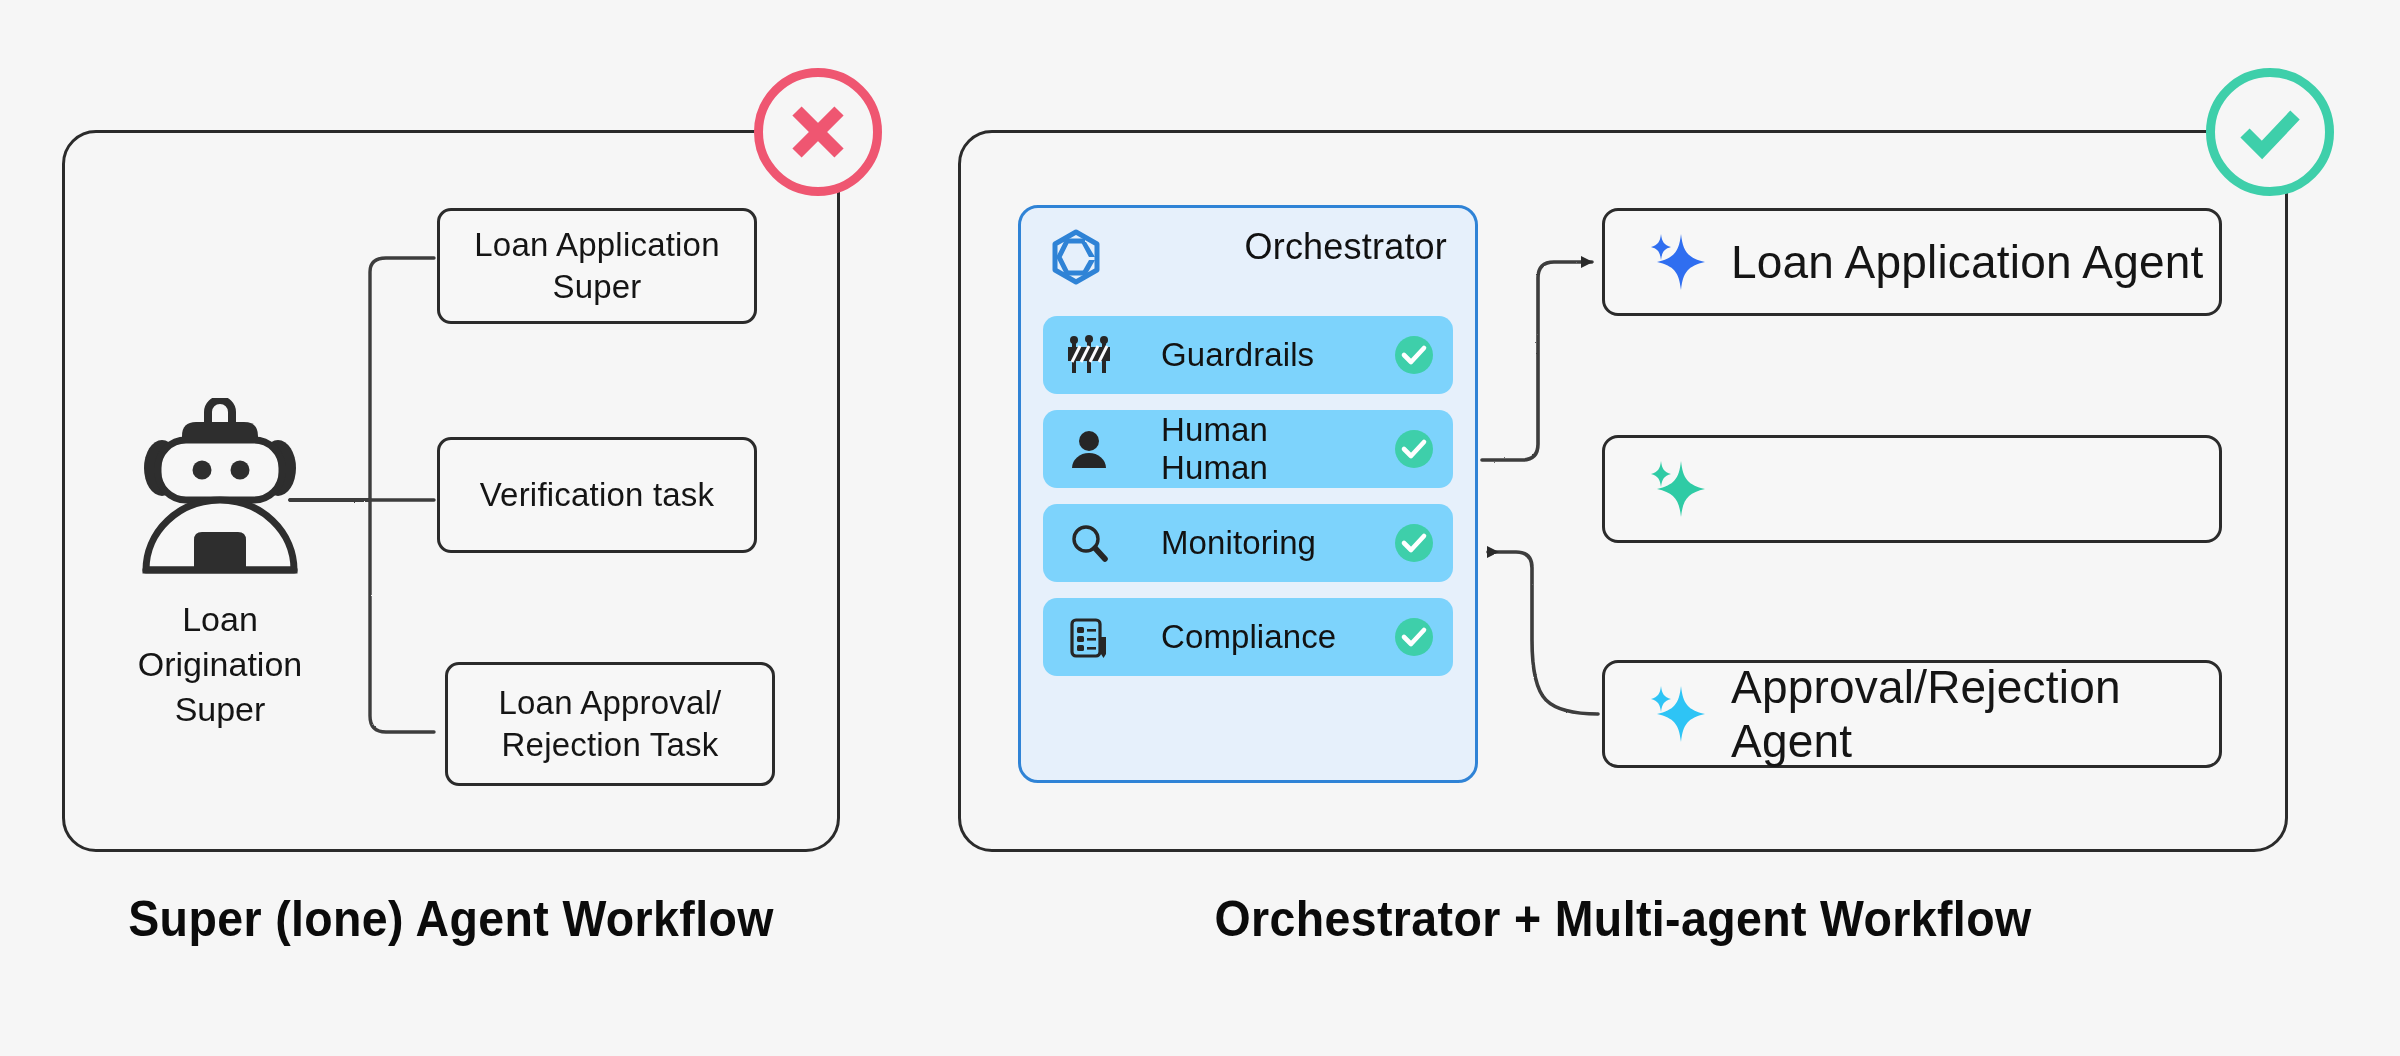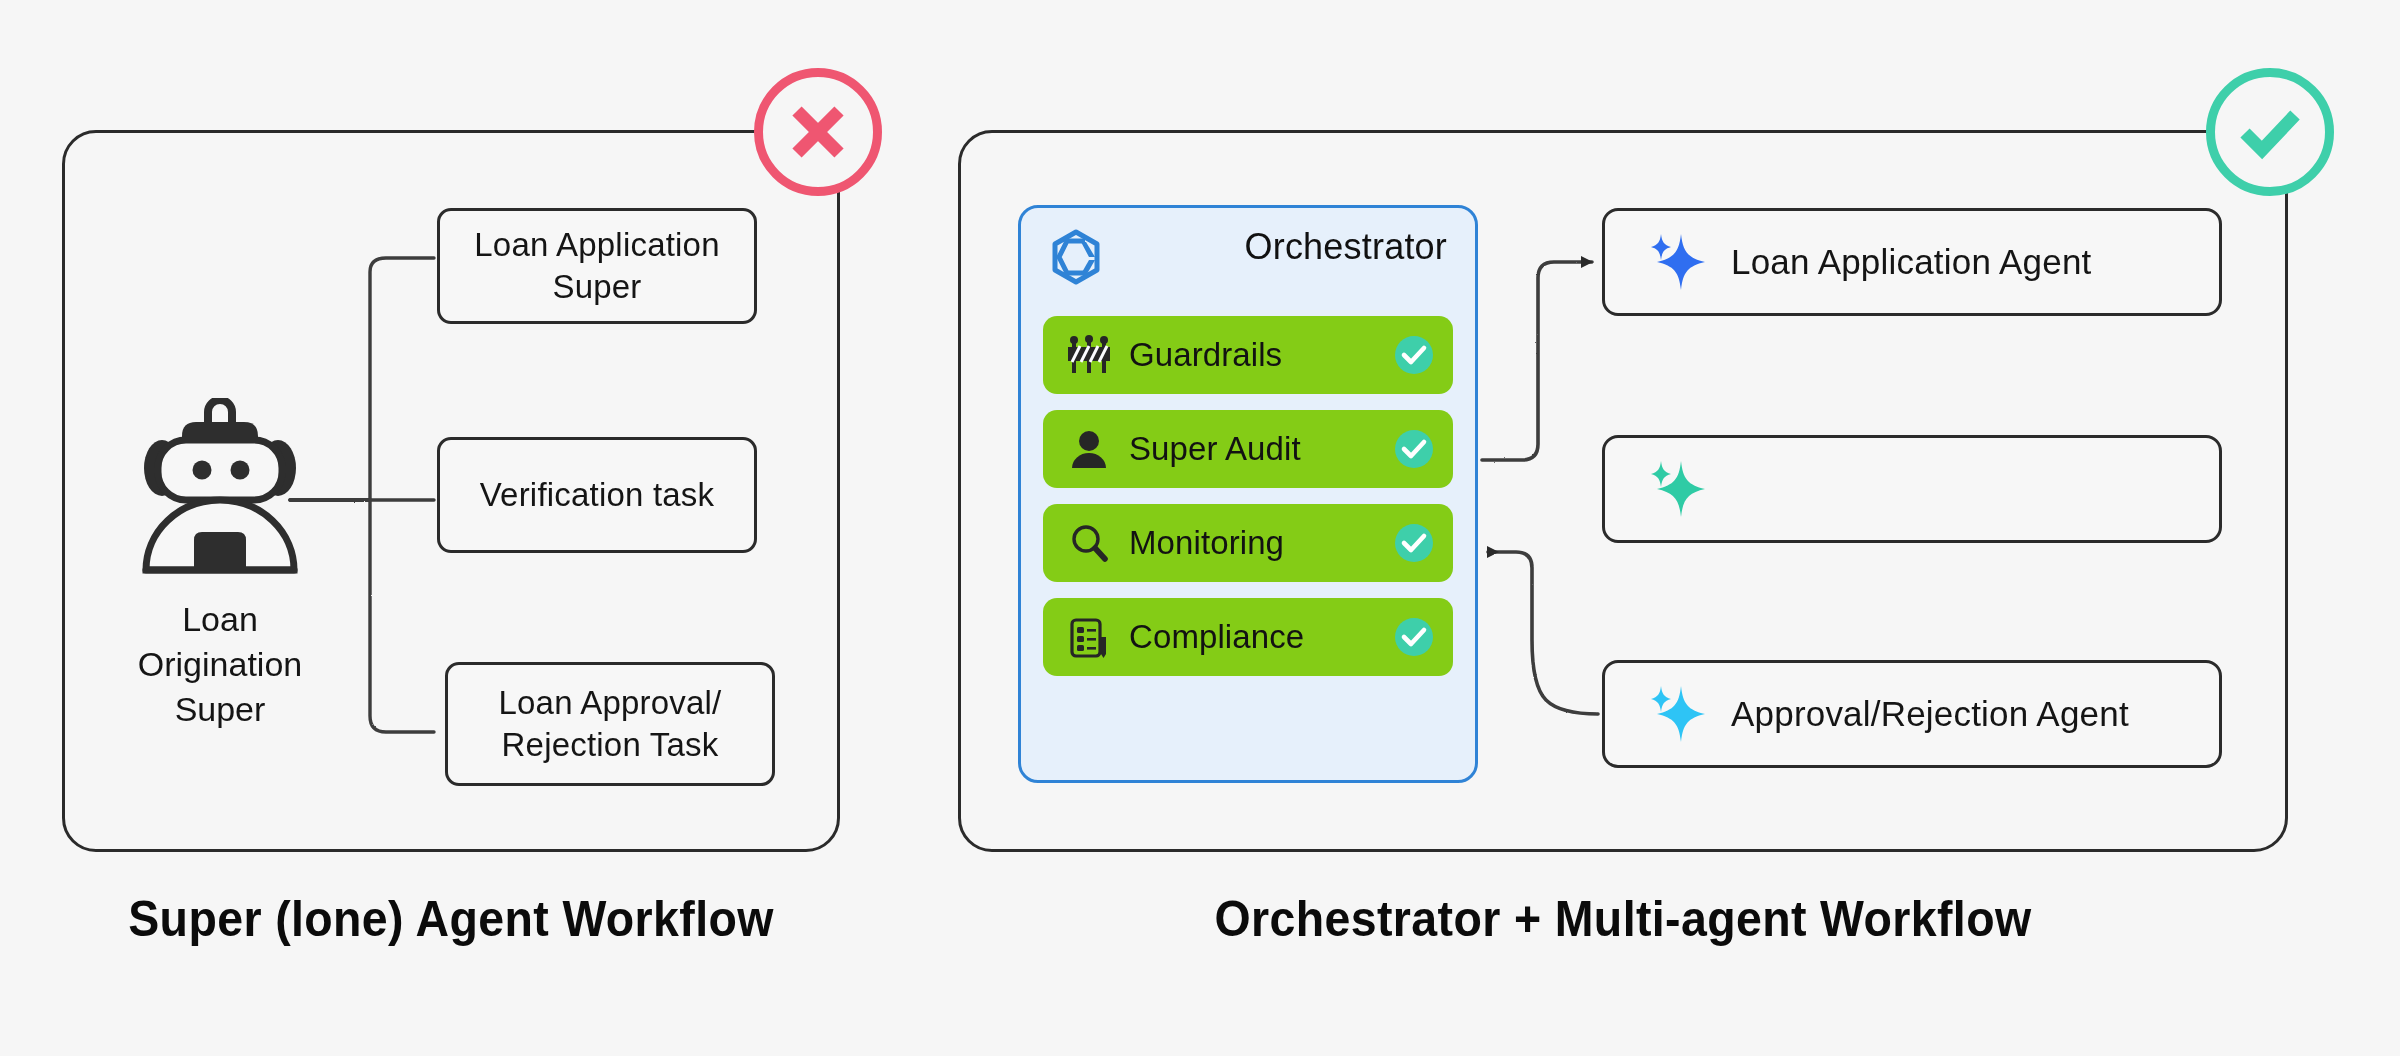--- a/index.html
+++ b/index.html
@@ -71,42 +71,43 @@
     box-sizing:border-box;
     padding:18px 22px 20px 22px;
   }
   #orch-head{
     height:74px;display:flex;justify-content:space-between;
     padding:0 6px 0 2px;
   }
   #orch-title{font-size:36px;color:#111;letter-spacing:.2px;}
   .orch-row{
     height:78px;margin-top:16px;
-    background:#84cc16;border-radius:14px;
+    background:#7dd3fc;border-radius:14px;
     display:flex;align-items:center;
     padding:0 16px 0 18px;
     box-sizing:border-box;
+    gap:32px;
   }
   .orch-row:first-of-type{margin-top:8px;}
   .orch-row .r-icon{width:56px;flex:0 0 56px;display:flex;align-items:center;justify-content:center;}
   .orch-row .r-label{flex:1;font-size:33px;color:#121212;padding-left:12px;letter-spacing:.1px;}
   .orch-row .r-check{flex:0 0 46px;display:flex;align-items:center;justify-content:center;}
 
   
   .agent-card{
     position:absolute;
     border:3px solid #2b2b2b;
     border-radius:16px;
     background:#f7f7f7;
     box-sizing:border-box;
     display:flex;align-items:center;
     padding-left:34px;
   }
   .agent-card .a-icon{width:78px;flex:0 0 78px;display:flex;align-items:center;justify-content:center;}
-  .agent-card .a-label{font-size:35px;color:#151515;padding-left:14px;letter-spacing:.2px;text-align:center;}
+  .agent-card .a-label{font-size:46px;color:#151515;padding-left:14px;letter-spacing:.2px;}
   #agent-0{left:1602px;top:208px;width:620px;height:108px;}
   #agent-1{left:1602px;top:435px;width:620px;height:108px;}
   #agent-2{left:1602px;top:660px;width:620px;height:108px;}
 
   
   .caption{
     position:absolute;
     font-family:"Liberation Sans Narrow","Liberation Sans",sans-serif;
     font-weight:bold;
     font-size:50px;
@@ -274,21 +275,21 @@
       </span>
     </div>
 
     <div class="orch-row">
       <span class="r-icon">
         <svg width="42" height="42" viewBox="0 0 42 42">
           <circle cx="21" cy="13" r="10" fill="#262626"></circle>
           <path d="M4,40 a17,15 0 0,1 34,0 Z" fill="#262626"></path>
         </svg>
       </span>
-      <span class="r-label">Super Audit</span>
+      <span class="r-label">Human Human</span>
       <span class="r-check">
         <svg width="42" height="42" viewBox="0 0 42 42">
           <circle cx="21" cy="21" r="19" fill="#3ecfaa"></circle>
           <path d="M11,21 L18,28 L31,14" fill="none" stroke="#ffffff" stroke-width="4.6" stroke-linecap="round" stroke-linejoin="round"></path>
         </svg>
       </span>
     </div>
 
     <div class="orch-row">
       <span class="r-icon">

